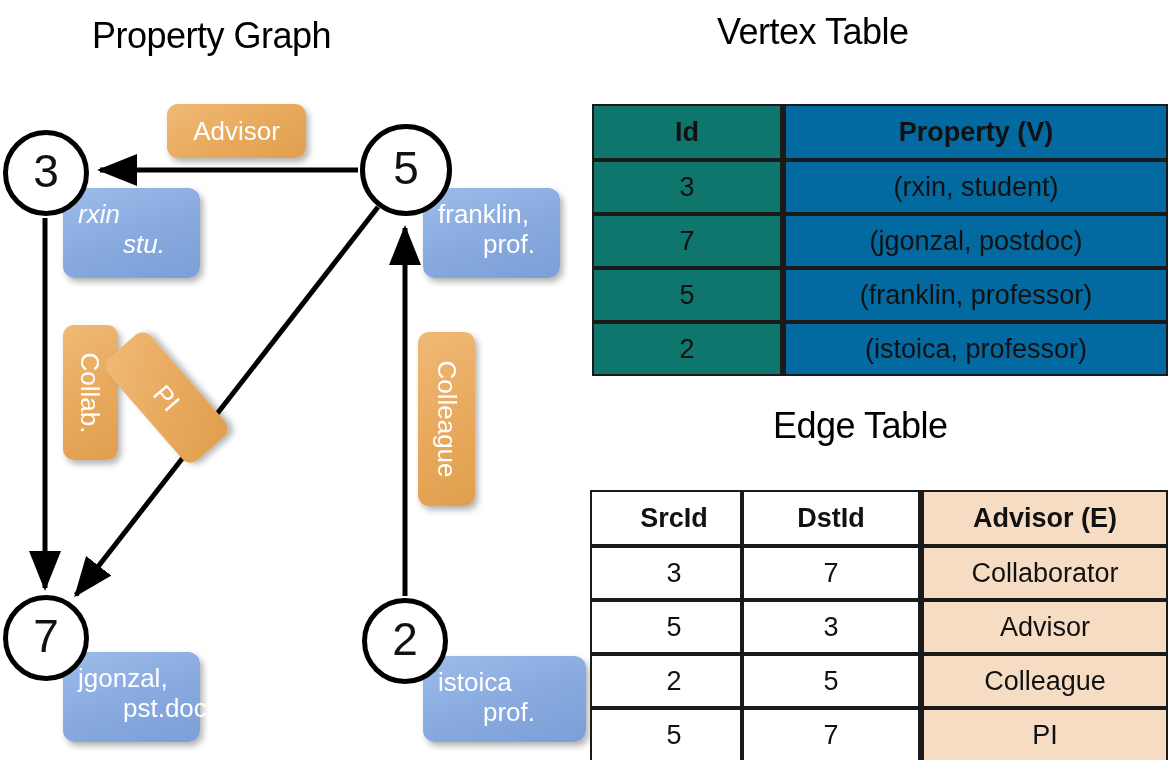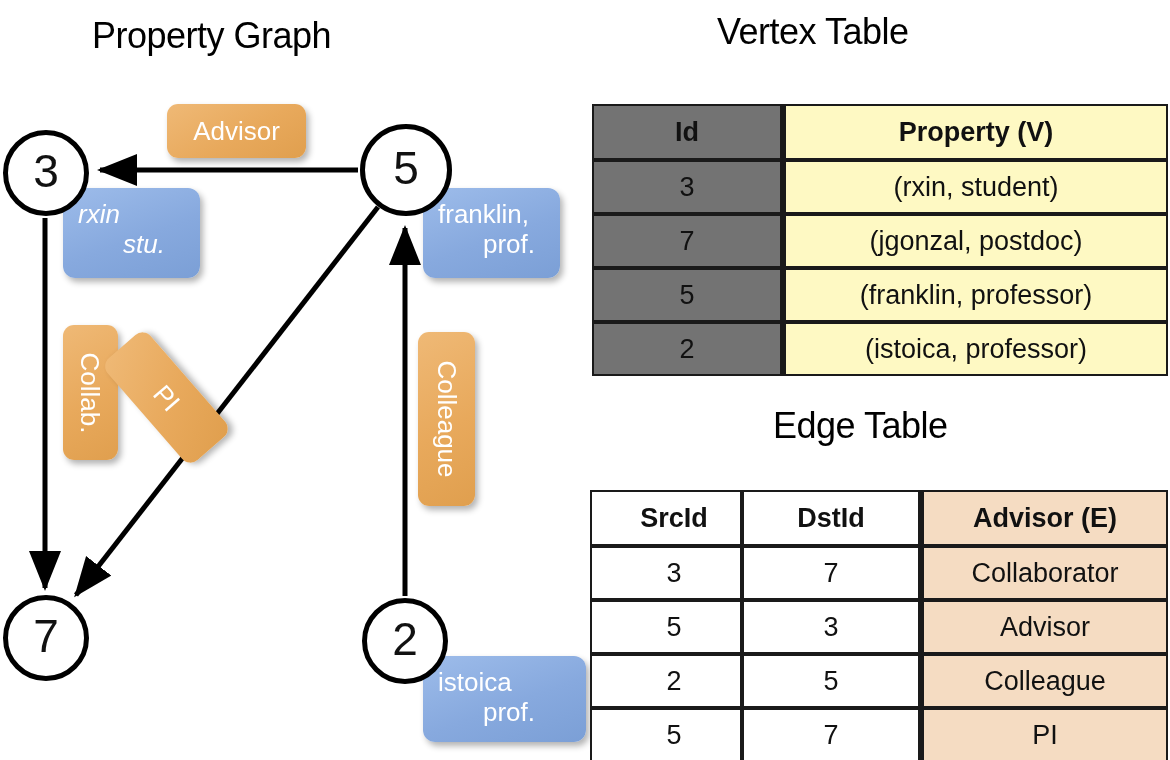--- a/index.html
+++ b/index.html
@@ -118,22 +118,22 @@
     font-size: 27px;
     color: #111;
     padding: 0;
     box-sizing: border-box;
   }
   .data-table th { font-weight: 700; }
   .hdr-row td, .hdr-row th { height: 56px; }
   .body-row td { height: 54px; }
 
   #vertex-table { left: 592px; top: 104px; width: 576px; }
-  #vertex-table .col-id   { width: 190px; background: #737373; }
-  #vertex-table .col-prop { background: #fef9c3; border-left-width: 4px; }
+  #vertex-table .col-id   { width: 190px; background: #0f766e; }
+  #vertex-table .col-prop { background: #0369a1; border-left-width: 4px; }
 
   #edge-table { left: 590px; top: 490px; width: 578px; }
   #edge-table .col-src  { width: 152px; background: #ffffff; padding-left: 16px; }
   #edge-table .col-dst  { width: 178px; background: #ffffff; }
   #edge-table .col-prop { background: #f5dcc2; border-left-width: 4px; }
 </style>
 </head>
 <body>
 
 <div class="title" id="pg-title">Property Graph</div>
@@ -172,20 +172,24 @@
   </div>
 
   <div class="prop-box" id="box-rxin">
     <span>rxin</span>
     <span class="line2">stu.</span>
   </div>
   <div class="prop-box" id="box-franklin">
     <span>franklin,</span>
     <span class="line2">prof.</span>
   </div>
+  <div class="prop-box" id="box-jgonzal">
+    <span>jgonzal,</span>
+    <span class="line2">pst.doc.</span>
+  </div>
   <div class="prop-box" id="box-istoica">
     <span>istoica</span>
     <span class="line2">prof.</span>
   </div>
 
   <div class="node" id="node-3">
     <span>3</span>
   </div>
   <div class="node" id="node-5">
     <span>5</span>

